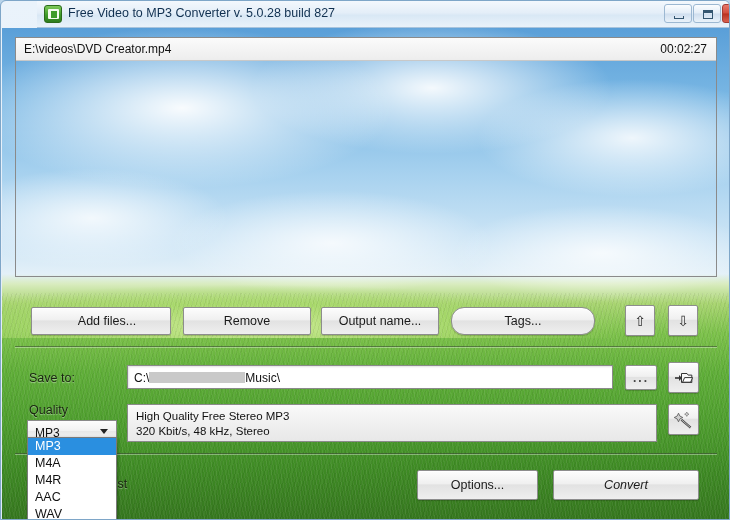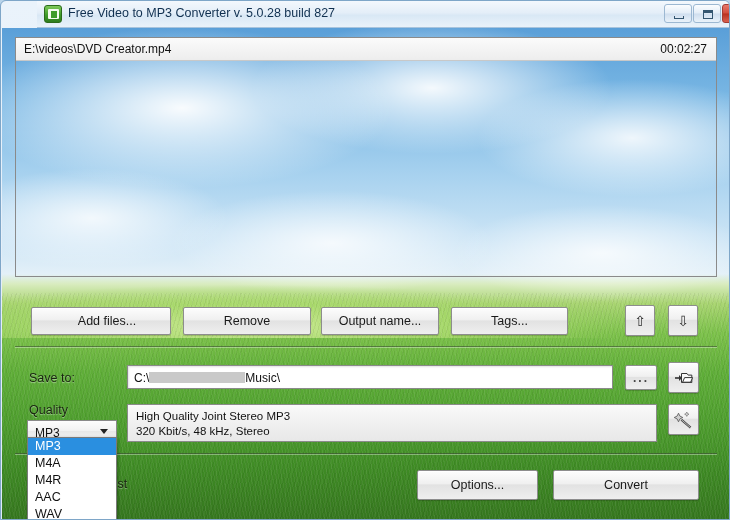--- a/index.html
+++ b/index.html
@@ -217,21 +217,21 @@
     <div class="filelist-head">
       <div class="file-name">E:\videos\DVD Creator.mp4</div>
       <div class="file-dur">00:02:27</div>
     </div>
     <div class="filelist-body"></div>
   </div>
 
   <div class="btn" style="left:30px;top:306px;width:140px;height:28px;padding-left:12px;">Add files...</div>
   <div class="btn" style="left:182px;top:306px;width:128px;height:28px;">Remove</div>
   <div class="btn" style="left:320px;top:306px;width:118px;height:28px;">Output name...</div>
-  <div class="btn" style="left:450px;top:306px;width:117px;height:28px;">Tags...</div>
+  <div class="btn" style="left:450px;top:306px;width:144px;height:28px;border-radius:13px;">Tags...</div>
 
   <div class="btn" style="left:624px;top:304px;width:30px;height:31px;">
     <span class="arrow-glyph">⇧</span>
   </div>
   <div class="btn" style="left:667px;top:304px;width:30px;height:31px;">
     <span class="arrow-glyph">⇩</span>
   </div>
 
   <div class="sep" style="top:345px;"></div>
 
@@ -251,21 +251,21 @@
     </svg>
   </div>
 
   <div class="lbl" style="left:28px;top:402px;">Quality</div>
   <div class="combo" style="left:26px;top:419px;width:90px;height:22px;">
     <span class="cval">MP3</span>
     <span class="carrow"></span>
   </div>
 
   <div class="qinfo" style="left:126px;top:403px;width:530px;height:38px;">
-    <span class="qline1">High Quality Joint Stereo MP3</span>
+    <span class="qline1">High Quality Free Stereo MP3</span>
     <span class="qline2">320 Kbit/s, 48 kHz, Stereo</span>
     <span class="carrow" style="right:10px;top:19px;"></span>
   </div>
 
   <div class="iconbtn" style="left:667px;top:403px;width:31px;height:31px;">
     <svg width="19" height="19" viewBox="0 0 19 19">
       <path d="M4.5 3.2 l1.4 2.9 l2.9 1.4 l-2.9 1.4 l-1.4 2.9 l-1.4 -2.9 l-2.9 -1.4 l2.9 -1.4 z" fill="#cfcfcf" stroke="#555" stroke-width=".8"></path>
       <path d="M7.3 9.6 L16.6 17.6" stroke="#444" stroke-width="2.1" fill="none"></path>
       <path d="M7.3 9.6 L16.6 17.6" stroke="#e8e8e8" stroke-width=".7" fill="none"></path>
       <path d="M12.8 2 l.7 1.5 l1.5 .7 l-1.5 .7 l-.7 1.5 l-.7 -1.5 l-1.5 -.7 l1.5 -.7 z" fill="#d8d8d8" stroke="#666" stroke-width=".6"></path>
@@ -273,21 +273,21 @@
   </div>
 
   <div class="sep" style="top:452px;"></div>
 
   <div class="cbrow">
     <span class="cbbox"></span>
     <span class="cblbl">Create playlist</span>
   </div>
 
   <div class="btn" style="left:416px;top:469px;width:121px;height:30px;text-align:right;">Options...</div>
-  <div class="btn" style="left:552px;top:469px;width:146px;height:30px;">Convert</div>
+  <div class="btn" style="left:552px;top:469px;width:146px;height:30px;font-style:italic;">Convert</div>
 
   <div class="ddlist" id="format-dropdown" style="left:26px;top:436px;width:90px;height:84px;">
       <div class="dditem sel">MP3</div>
       <div class="dditem">M4A</div>
       <div class="dditem">M4R</div>
       <div class="dditem">AAC</div>
       <div class="dditem">WAV</div>
     </div>
 
 </div>

